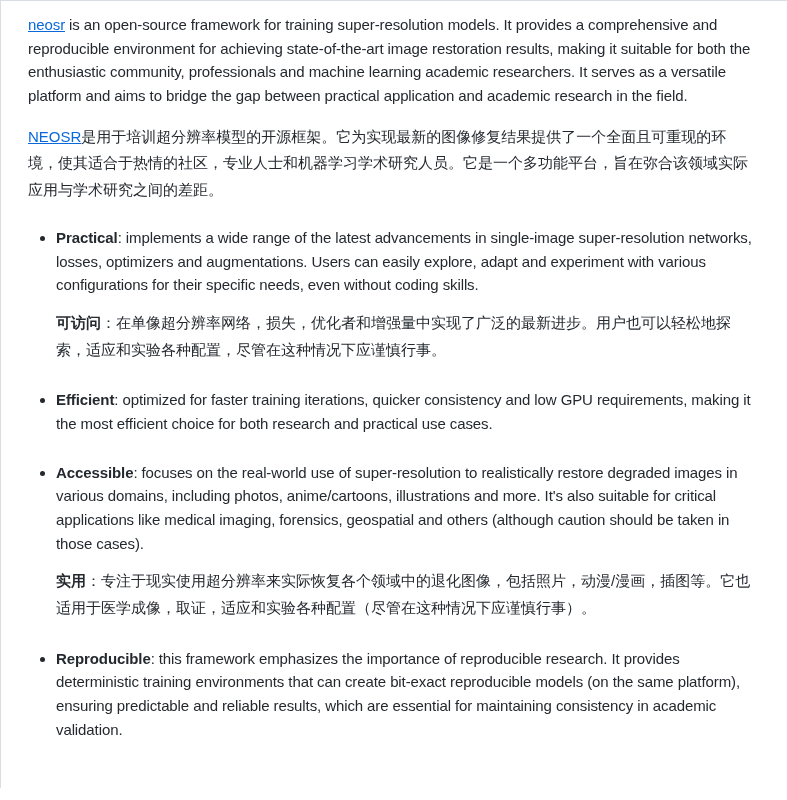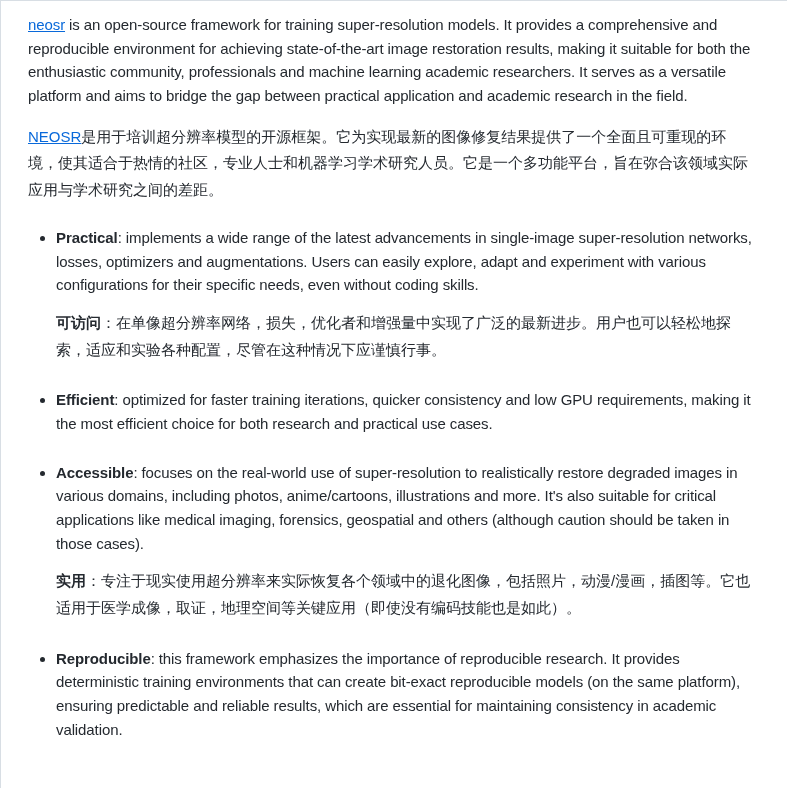--- a/index.html
+++ b/index.html
@@ -65,21 +65,21 @@
       <p class="en"><strong>Practical</strong><span>: implements a wide range of the latest advancements in single-image super-resolution networks, losses, optimizers and augmentations. Users can easily explore, adapt and experiment with various configurations for their specific needs, even without coding skills.</span></p>
       <p class="zh"><strong>可访问</strong><span>：在单像超分辨率网络，损失，优化者和增强量中实现了广泛的最新进步。用户也可以轻松地探索，适应和实验各种配置，尽管在这种情况下应谨慎行事。</span></p>
     </li>
 
     <li>
       <p class="en"><strong>Efficient</strong><span>: optimized for faster training iterations, quicker consistency and low GPU requirements, making it the most efficient choice for both research and practical use cases.</span></p>
     </li>
 
     <li>
       <p class="en"><strong>Accessible</strong><span>: focuses on the real-world use of super-resolution to realistically restore degraded images in various domains, including photos, anime/cartoons, illustrations and more. It's also suitable for critical applications like medical imaging, forensics, geospatial and others (although caution should be taken in those cases).</span></p>
-      <p class="zh"><strong>实用</strong><span>：专注于现实使用超分辨率来实际恢复各个领域中的退化图像，包括照片，动漫/漫画，插图等。它也适用于医学成像，取证，地理空间等关键应用（即使没有编码技能也是如此）。</span></p>
+      <p class="zh"><strong>实用</strong><span>：专注于现实使用超分辨率来实际恢复各个领域中的退化图像，包括照片，动漫/漫画，插图等。它也适用于医学成像，取证，适应和实验各种配置（尽管在这种情况下应谨慎行事）。</span></p>
     </li>
 
     <li>
       <p class="en"><strong>Reproducible</strong><span>: this framework emphasizes the importance of reproducible research. It provides deterministic training environments that can create bit-exact reproducible models (on the same platform), ensuring predictable and reliable results, which are essential for maintaining consistency in academic validation.</span></p>
 
     </li>
 
   </ul>
 
 </div>

